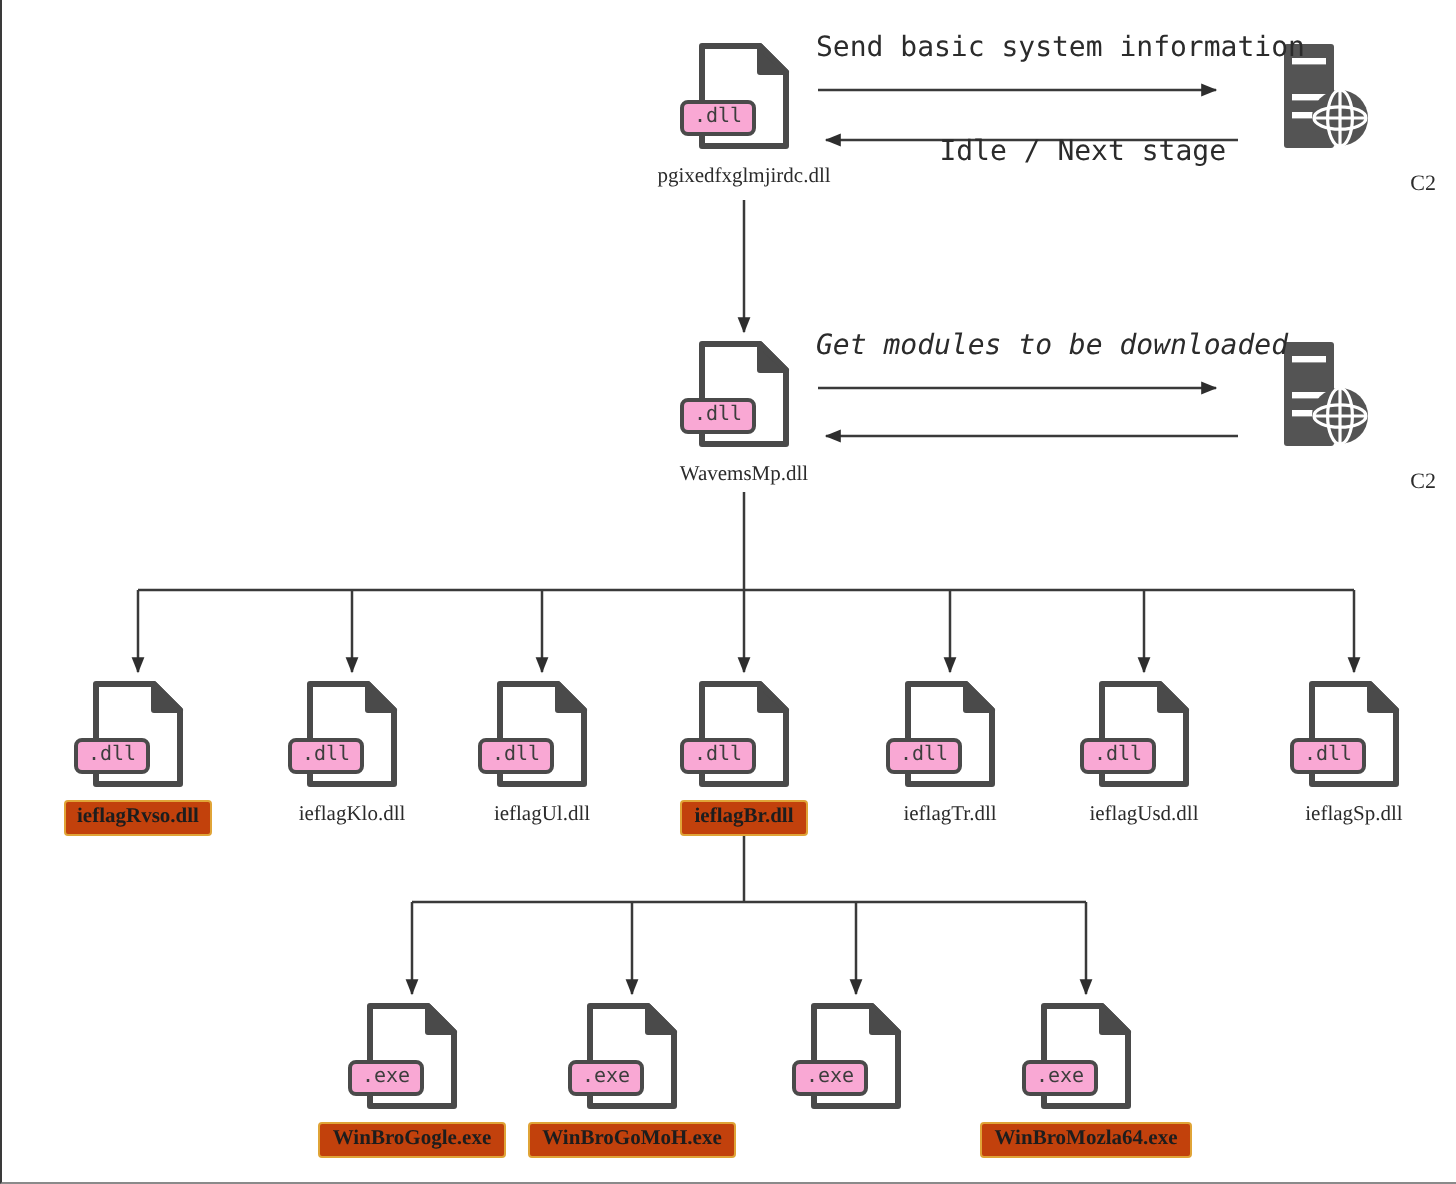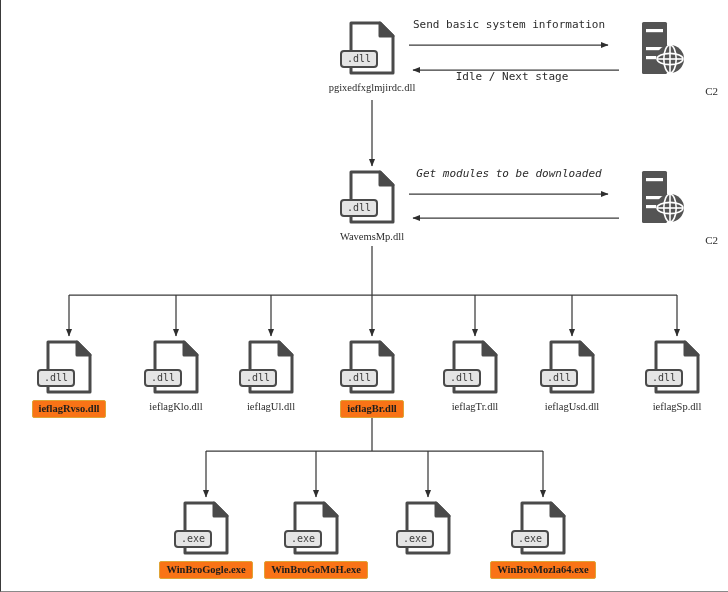--- a/index.html
+++ b/index.html
@@ -45,42 +45,42 @@
   }
   .file-ico .sheet {
     position: absolute;
     left: 0; top: 0;
     width: 48px; height: 56px;
   }
   .badge {
     position: absolute;
     left: -8px;
     bottom: 8px;
-    background: #e5e5e5;
+    background: #f9a8d4;
     border: 2px solid #4a4a4a;
     border-radius: 4px;
     padding: 1px 5px 2px 5px;
     font-size: 10px;
     line-height: 11px;
     color: #3d3d3d;
     letter-spacing: 0px;
     white-space: nowrap;
     font-family: "DejaVu Sans Mono", "Liberation Mono", monospace;
   }
   .nlabel {
     margin-top: 5px;
     font-size: 10.5px;
     line-height: 13px;
     color: #2b2b2b;
     white-space: nowrap;
     display: inline-block;
     font-family: Liberation Serif, serif;
   }
   .nlabel.hl {
-    background: #f97316;
+    background: #c2410c;
     border: 1px solid #e0a437;
     border-radius: 2px;
     padding: 1px 6px 2px 6px;
     font-weight: bold;
     color: #1d1d1d;
   }
 
   
   .server {
     position: absolute;
@@ -92,25 +92,25 @@
     position: relative;
     width: 56px;
     height: 60px;
     margin: 0 auto;
   }
   .server .nlabel { margin-top: 4px; font-size: 11px; }
 
   
   .elabel {
     position: absolute;
-    font-size: 11px;
+    font-size: 14px;
     line-height: 13px;
     color: #2b2b2b;
     white-space: nowrap;
-    text-align: center;
+    text-align: right;
     font-family: "DejaVu Sans Mono", "Liberation Mono", monospace;
   }
 </style>
 </head>
 <body>
 
 <div id="canvas">
 
   <svg id="wires" viewBox="0 0 728 592" xmlns="http://www.w3.org/2000/svg">
     <defs>

